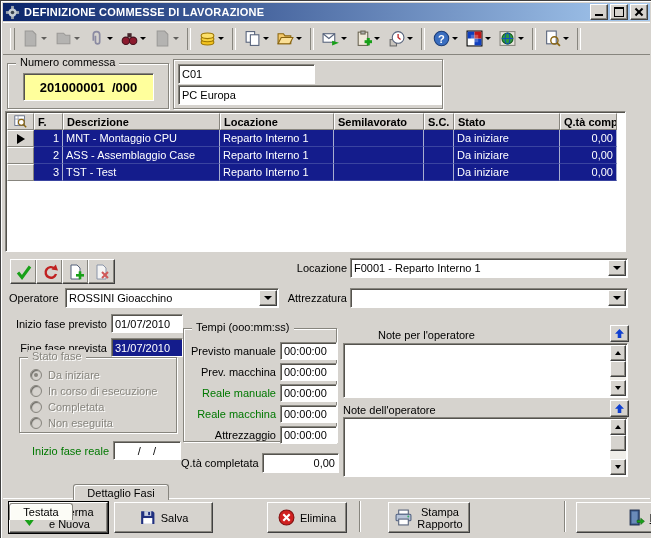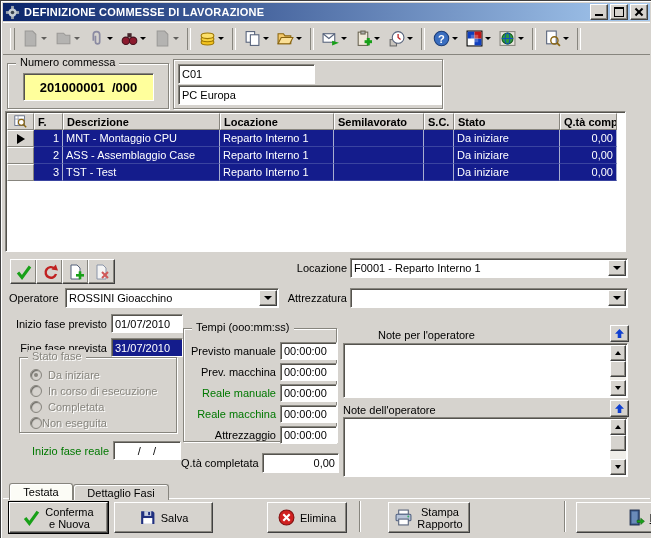--- a/index.html
+++ b/index.html
@@ -66,21 +66,21 @@
   .ta{background:#fff;}
   .vscroll{position:absolute;top:1px;right:1px;bottom:1px;width:16px;background:#f0eee9;display:flex;flex-direction:column;}
   .sb-btn{height:14px;display:flex;align-items:center;justify-content:center;}
   .sb-thumb{height:14px;}
   .uarr{width:0;height:0;border-left:3px solid transparent;border-right:3px solid transparent;border-bottom:4px solid #000;}
   .sb-track{flex:1;}
   .upbtn{display:flex;align-items:center;justify-content:center;}
   
   .tab{display:flex;align-items:center;justify-content:center;border:1px solid #87857e;border-bottom:none;
        border-radius:3px 3px 0 0;box-shadow:inset 1px 1px 0 #fff;}
-  .tab.active{background:#fcfcf6;z-index:3;}
+  .tab.active{background:#fcfcf6;z-index:3;margin-top:20px;}
   .tab.inactive{background:#d6d3ce;}
   .tabline{border-top:1px solid #fff;}
   
   .bbtn{display:flex;align-items:center;justify-content:center;gap:5px;line-height:12px;text-align:center;}
   .bbtn svg{width:17px;height:17px;flex:0 0 auto;}
   .default{outline:1px solid #000;}
   .vsep{border-left:1px solid #87857e;border-right:1px solid #fff;}
   .und{text-decoration:underline;}
 </style>
 </head>
@@ -367,21 +367,21 @@
         <span class="dim">Da iniziare</span>
     </div>
     <div class="abs" style="left:10px;top:27px;display:flex;gap:6px;align-items:center;">
       <span class="radio"></span>
         <span class="dim">In corso di esecuzione</span>
     </div>
     <div class="abs" style="left:10px;top:43px;display:flex;gap:6px;align-items:center;">
       <span class="radio"></span>
         <span class="dim">Completata</span>
     </div>
-    <div class="abs" style="left:10px;top:59px;display:flex;align-items:center;">
+    <div class="abs" style="left:10px;top:59px;display:flex;gap:6px;align-items:center;">
       <span class="radio"></span>
         <span class="dim">Non eseguita</span>
     </div>
   </div>
 
   <span class="abs lbl rt green" style="left:20px;top:444px;width:88px;">Inizio fase reale</span>
   <div class="abs sunken field" style="left:112px;top:440px;width:60px;height:17px;justify-content:center;">
     <span style="white-space:pre;">/    /</span>
   </div>
 

